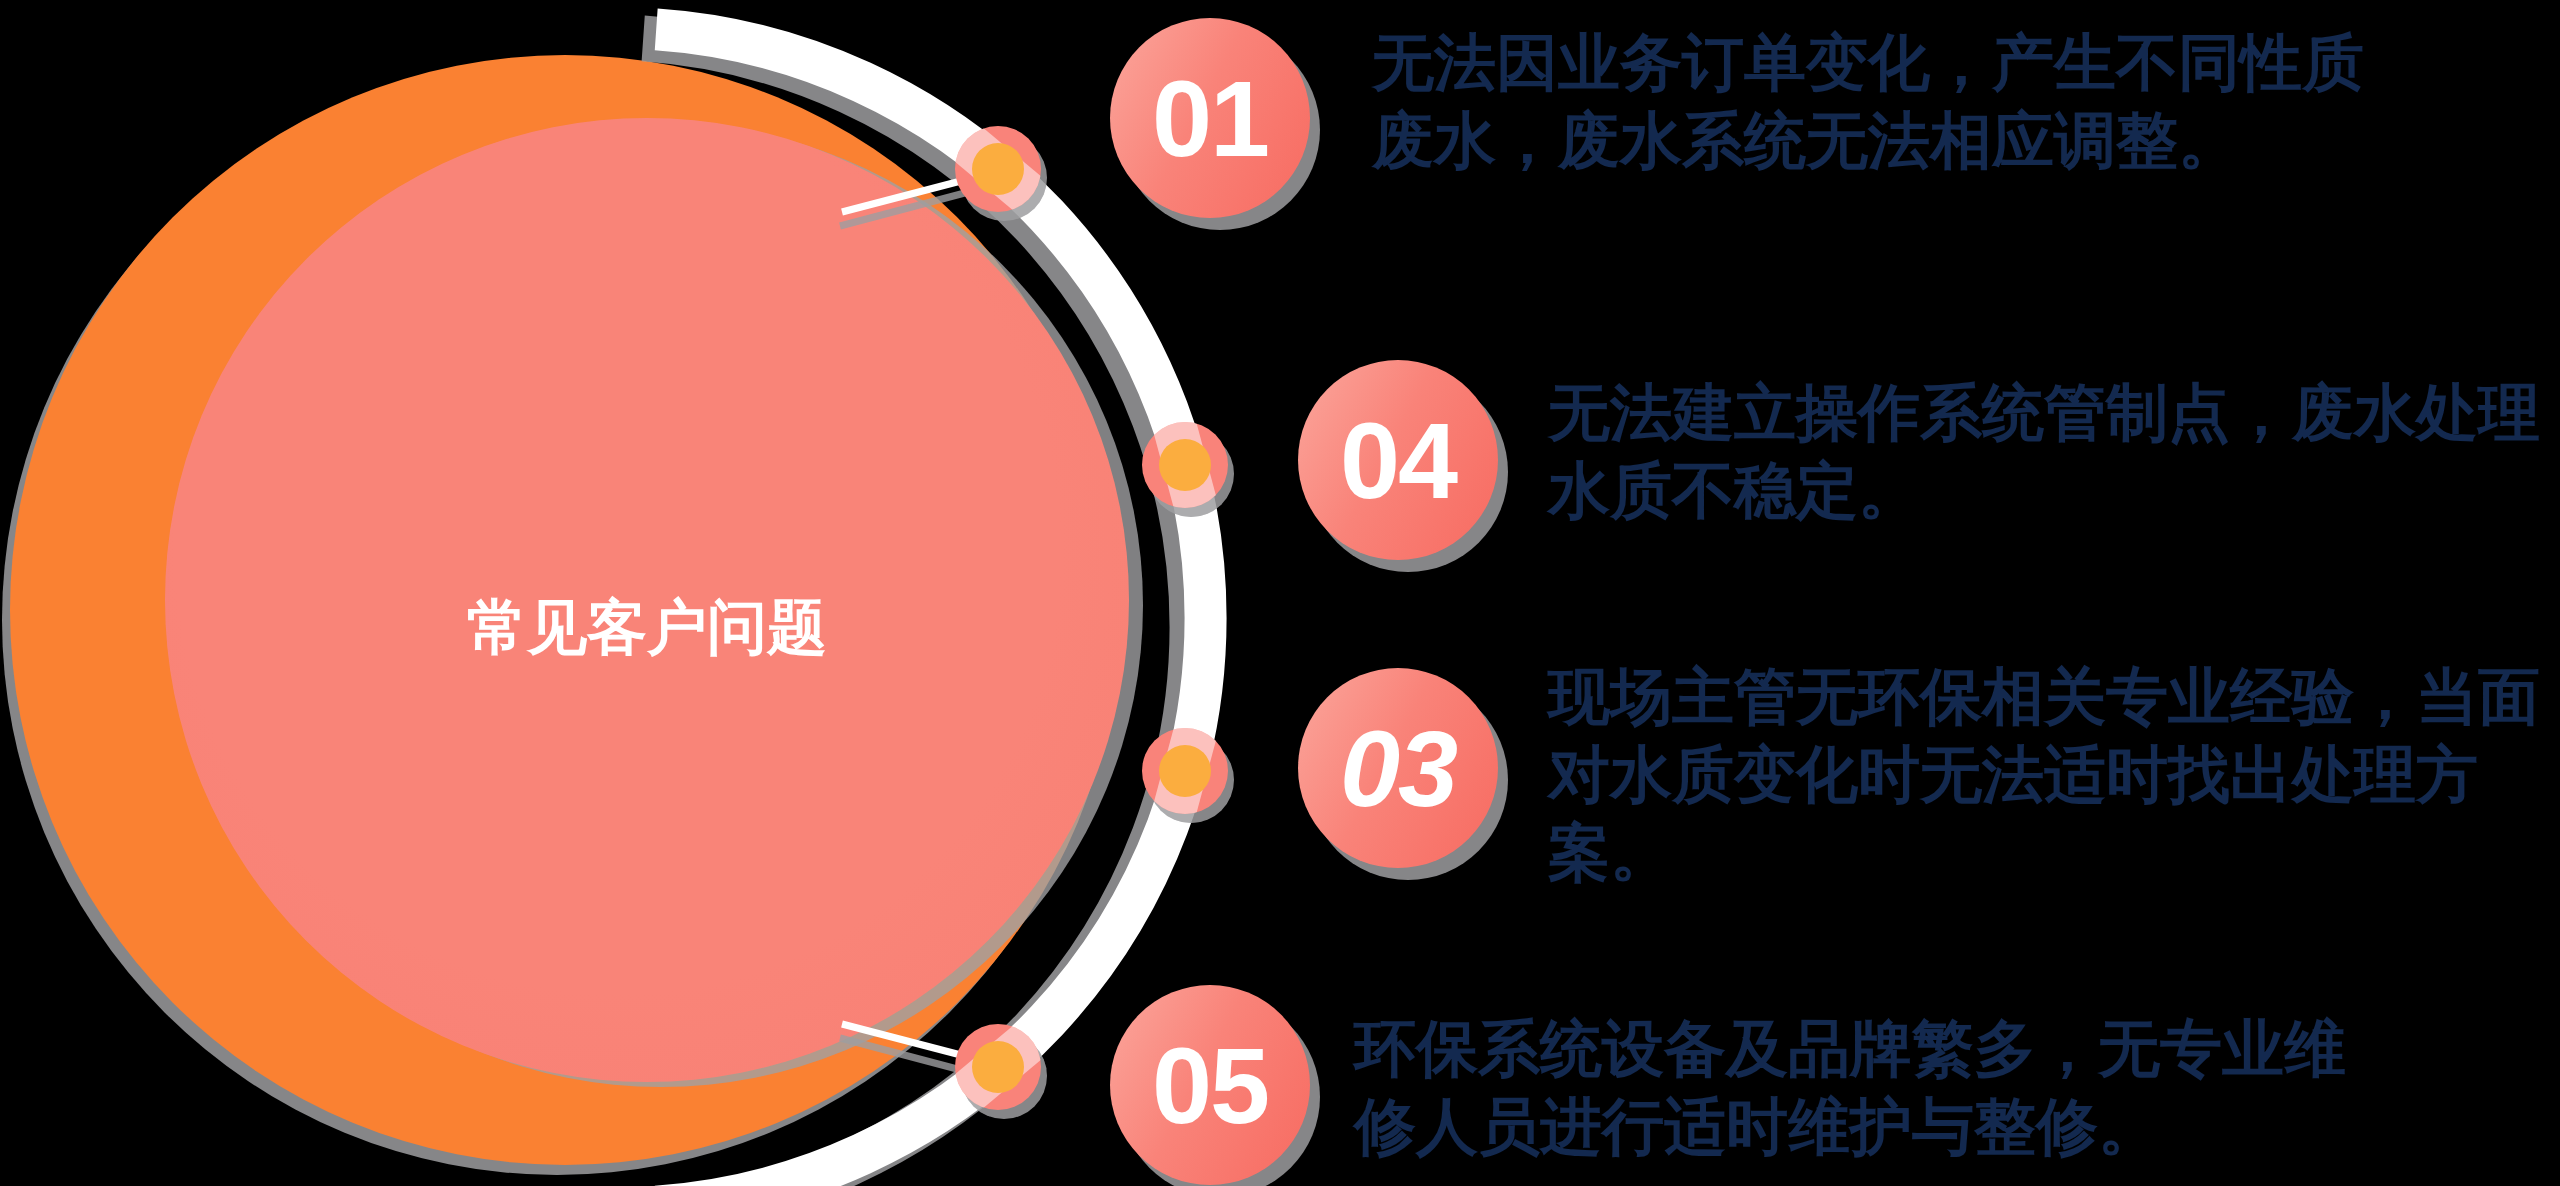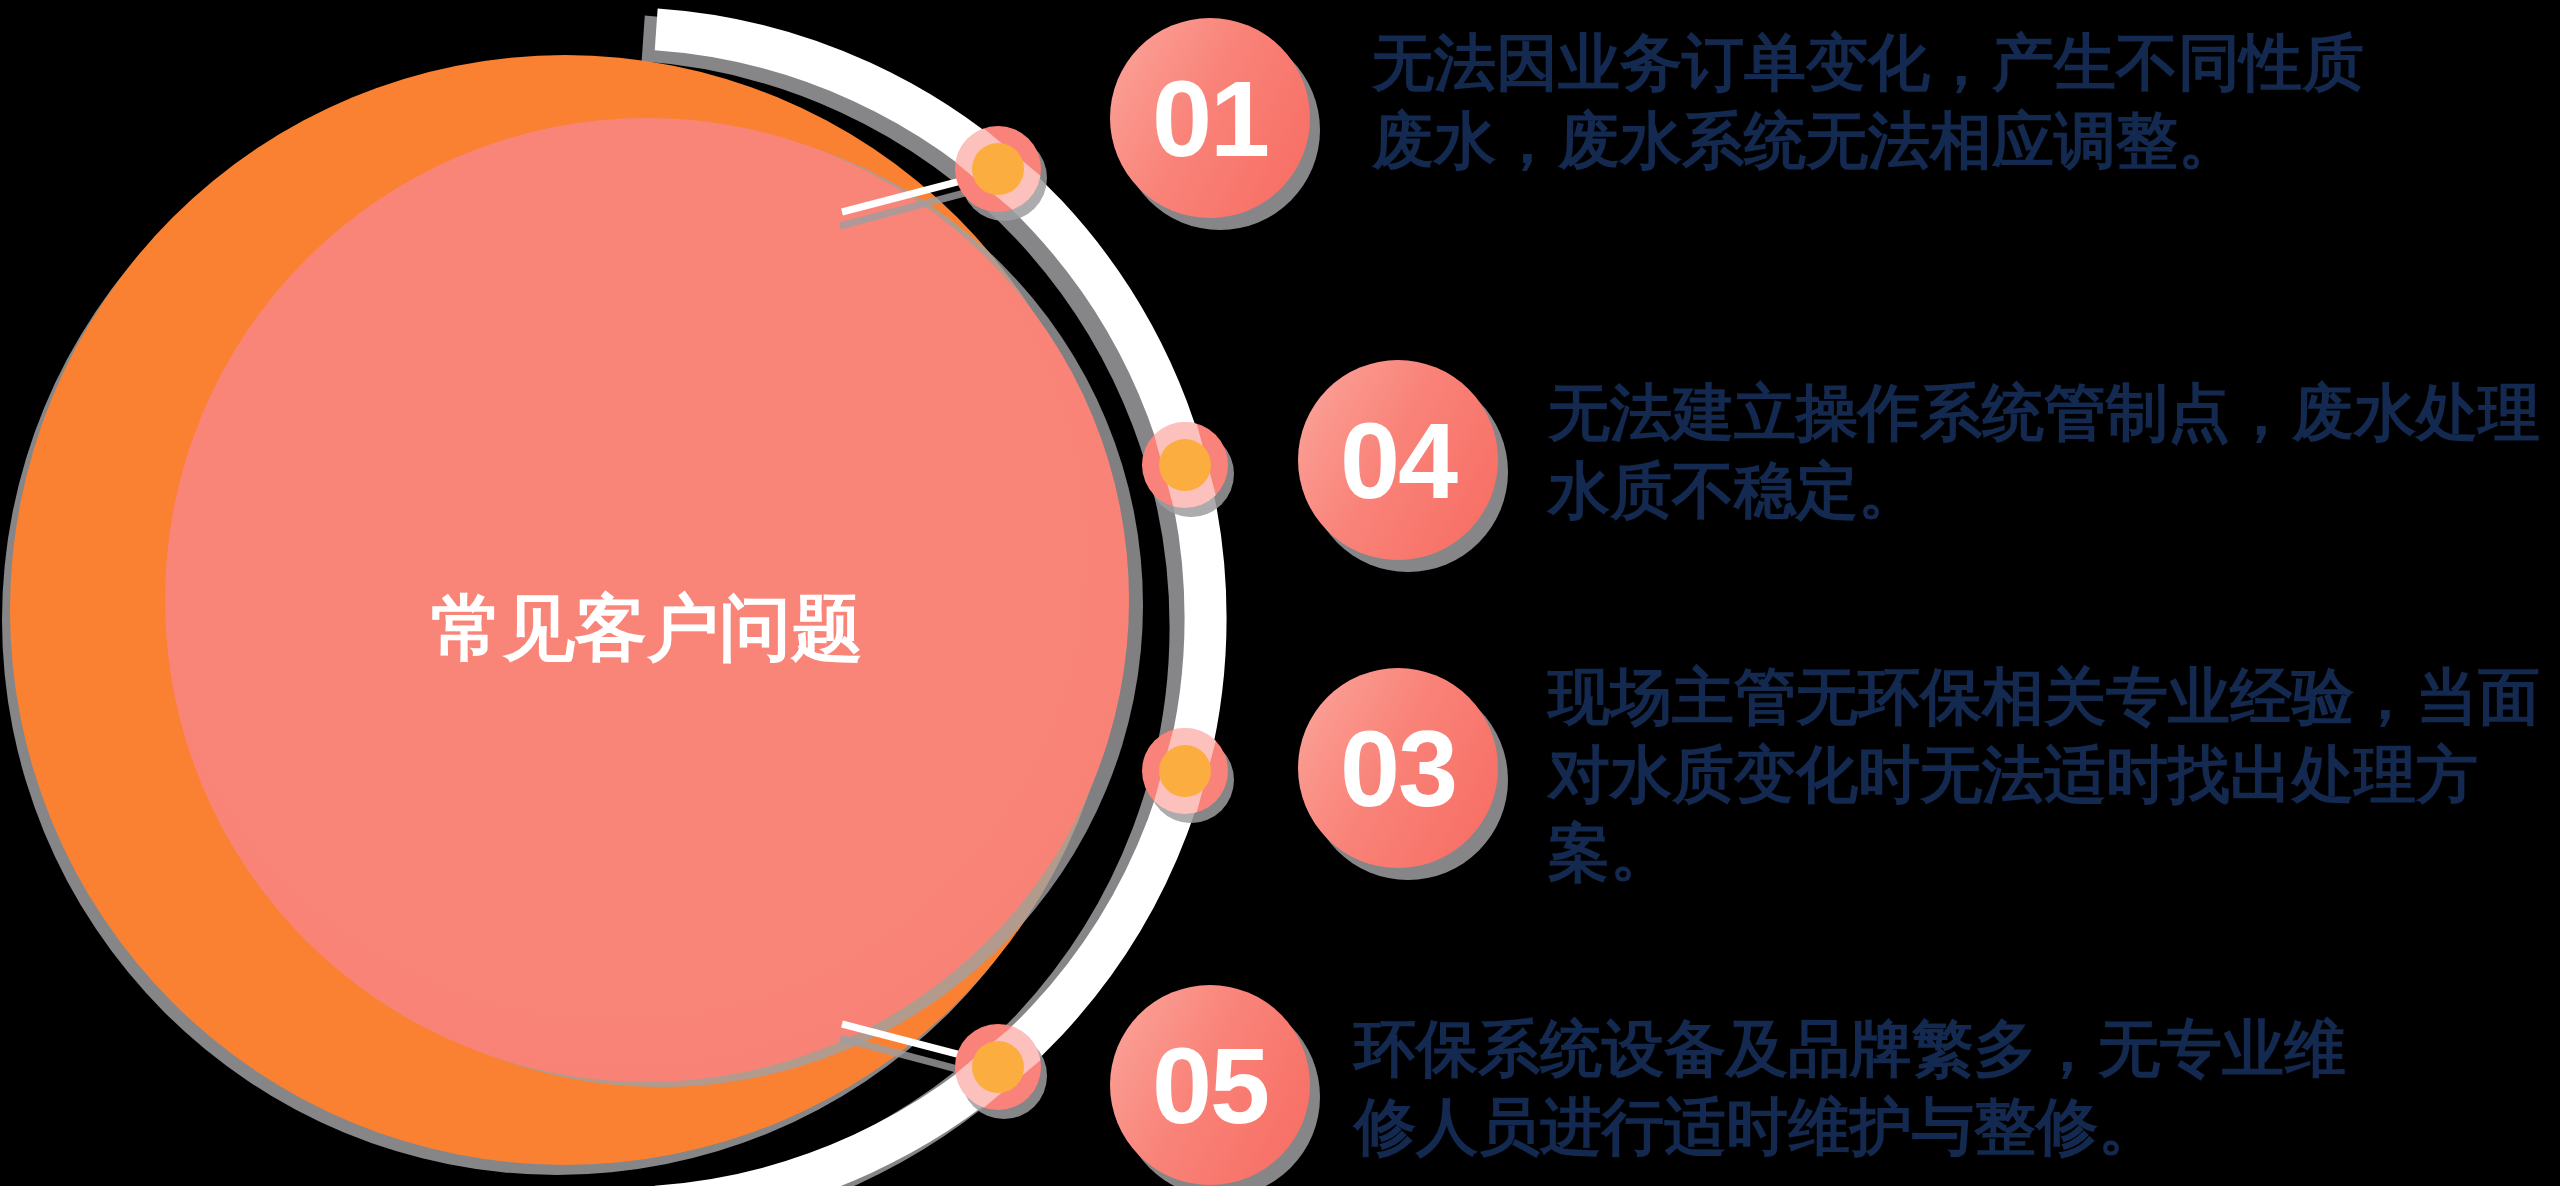--- a/index.html
+++ b/index.html
@@ -15,21 +15,21 @@
     background-color:#fa8132;
     filter:drop-shadow(-8px 10px 0 rgba(158,158,160,.85));
   }
   .salmon-circle{
     position:absolute;left:165px;top:118px;width:964px;height:964px;border-radius:50%;
     background:radial-gradient(circle at 47% 45%, #f98478 0 60%, #f87e72 100%);
     filter:drop-shadow(14px 5px 0 rgba(160,160,162,.8));
   }
   .main-title{
     position:absolute;left:0;top:583px;width:1294px;height:90px;
-    text-align:center;font-size:72px;line-height:90px;font-weight:700;color:#fff;
+    text-align:center;font-size:60px;line-height:90px;font-weight:700;color:#fff;
     letter-spacing:0px;
   }
 
   
   svg.arc-layer{position:absolute;left:0;top:0;width:2560px;height:1186px;}
 
   
   .node{position:absolute;width:86px;height:86px;border-radius:50%;
         background:#f9837a;overflow:hidden;
         filter:drop-shadow(6px 9px 0 rgba(158,158,160,.85));}
@@ -43,21 +43,21 @@
   .node.n4{left:955px;top:1024px;--rot:140deg;}
 
   
   .badge{position:absolute;width:200px;height:200px;border-radius:50%;
          background:linear-gradient(118deg,#fba69c 0%,#f98379 45%,#f76b61 100%);
          display:flex;align-items:center;justify-content:center;
          color:#fff;font-size:108px;font-weight:700;letter-spacing:-2px;
          filter:drop-shadow(10px 12px 0 rgba(158,158,160,.85));}
   .badge.b1{left:1110px;top:18px;}
   .badge.b2{left:1298px;top:360px;}
-  .badge.b3{left:1298px;top:668px;}
+  .badge.b3{left:1298px;top:668px;font-style:italic;}
   .badge.b4{left:1110px;top:985px;}
 
   
   .item-text{position:absolute;width:1015px;color:#13294f;
              font-size:62px;line-height:78px;font-weight:700;
              line-break:strict;word-break:normal;}
   .item-text.t1{left:1354px;top:24px;margin-left:18px;}
   .item-text.t2{left:1548px;top:374px;}
   .item-text.t3{left:1548px;top:658px;}
   .item-text.t4{left:1354px;top:1010px;}

